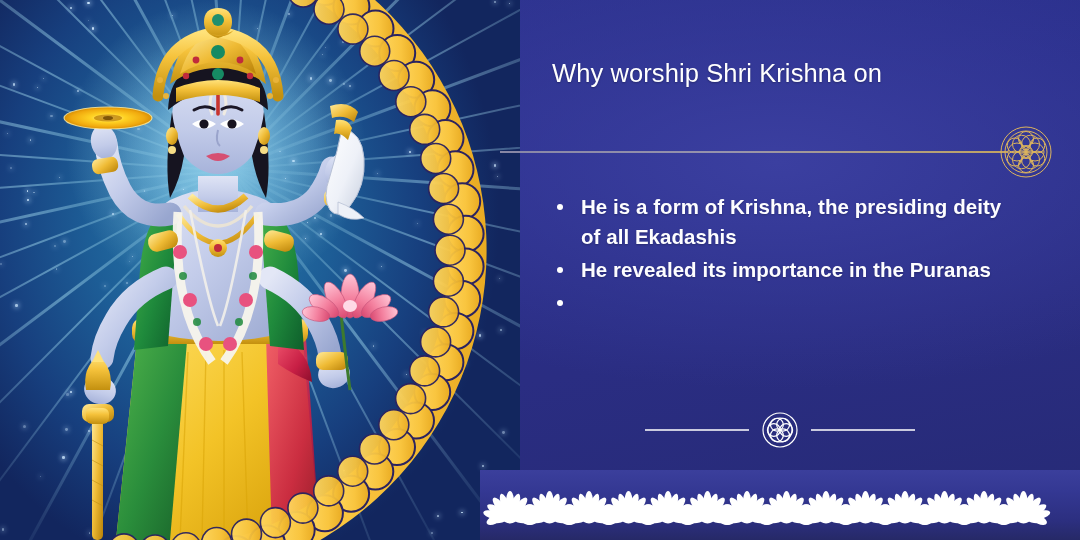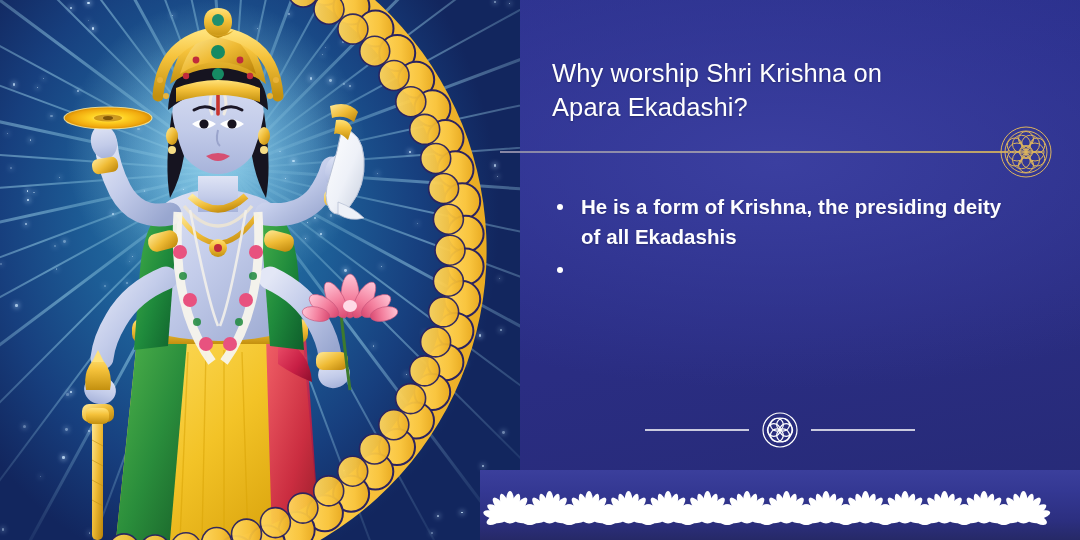--- a/index.html
+++ b/index.html
@@ -615,21 +615,20 @@
           <circle cx="216.6" cy="542.5" r="15" fill="url(#archg)" stroke="#2b2360" stroke-width="1.6" opacity=".95"></circle>
           <circle cx="186.0" cy="547.8" r="15" fill="url(#archg)" stroke="#2b2360" stroke-width="1.6" opacity=".95"></circle>
           <circle cx="155.1" cy="550.0" r="15" fill="url(#archg)" stroke="#2b2360" stroke-width="1.6" opacity=".95"></circle>
           <circle cx="124.0" cy="548.9" r="15" fill="url(#archg)" stroke="#2b2360" stroke-width="1.6" opacity=".95"></circle>
         </g>
     </svg>
   </div>
 
   <div class="headline">
     <div>Why worship Shri Krishna on</div>
-    <div>Apara Ekadashi?</div>
   </div>
 
   <div class="rule"></div>
   <svg class="mandala" viewBox="0 0 52 52">
     <g fill="none" stroke="#dcb45e" stroke-width="1">
       <circle cx="26" cy="26" r="25"></circle>
       <circle cx="26" cy="26" r="21"></circle>
       <g id="mandalaPetals">
           <circle cx="35.00" cy="26.00" r="9"></circle>
           <circle cx="30.50" cy="33.79" r="9"></circle>
@@ -654,20 +653,24 @@
     </g>
   </svg>
 
   <ul class="bullets">
     <li>
       <span class="dot"></span>
       <span>He is a form of Krishna, the presiding deity of all Ekadashis</span>
     </li>
     <li>
       <span class="dot"></span>
+      <span>He revealed its importance in the Puranas</span>
+    </li>
+    <li>
+      <span class="dot"></span>
     </li>
   </ul>
 
   <svg class="divider" viewBox="0 0 270 38">
     <line x1="0" y1="19" x2="104" y2="19" stroke="#ffffff" stroke-width="1.3"></line>
     <line x1="166" y1="19" x2="270" y2="19" stroke="#ffffff" stroke-width="1.3"></line>
     <g fill="none" stroke="#ffffff" stroke-width="1.2">
       <circle cx="135" cy="19" r="17"></circle>
       <g id="rosettePetals">
           <circle cx="141.20" cy="19.00" r="6.4"></circle>

